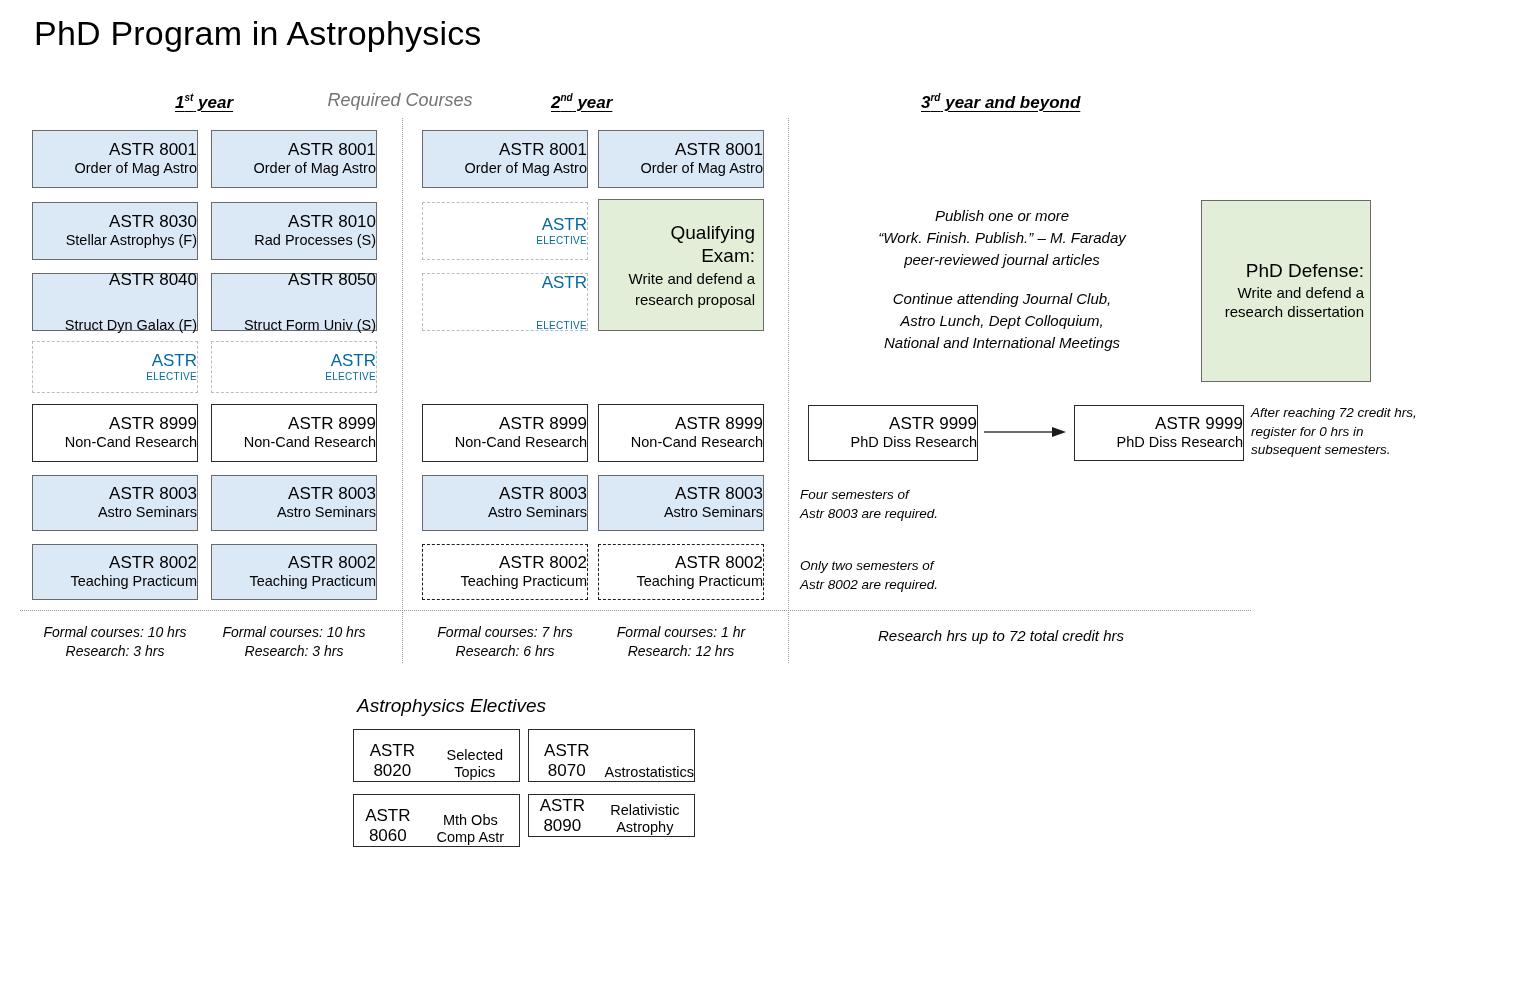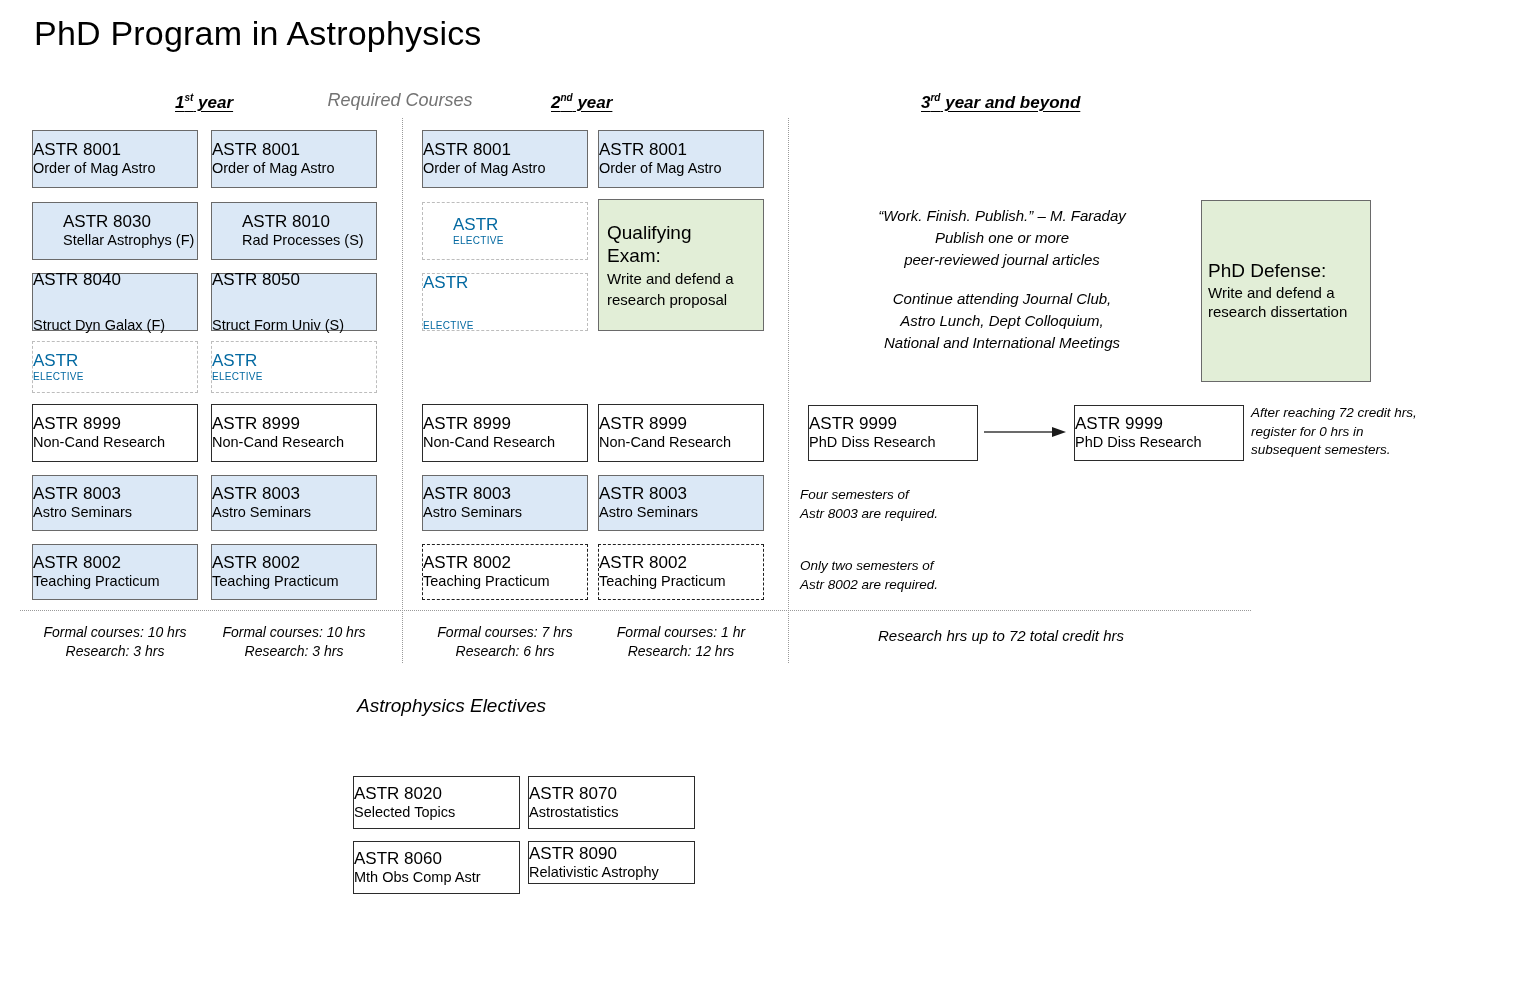--- a/index.html
+++ b/index.html
@@ -46,21 +46,21 @@
   #vdiv-2{left:788px; top:118px; height:545px;}
   #hdiv{
     left:20px; top:610px; width:1231px;
     border-top:1px dotted #9a9a9a; height:0;
   }
 
   
   .box{
     box-sizing:border-box;
     display:flex; flex-direction:column;
-    align-items:flex-start; justify-content:center;
+    align-items:flex-end; justify-content:center;
     text-align:center;
     line-height:1.18;
   }
   .box .code{font-size:17px; font-weight:400;}
   .box .name{font-size:14.5px; font-weight:400;}
 
   .box.blue{
     background:#dbe8f6;
     border:1.6px solid #6a6a6a;
   }
@@ -151,24 +151,23 @@
   #prose-3rd .blk2{margin-top:18px;}
 
   
   #electives-title{
     left:357px; top:695px;
     font-style:italic; font-weight:400; font-size:19px;
   }
   .ebox{
     box-sizing:border-box;
     background:#fff; border:1.8px solid #2b2b2b;
-    display:flex; flex-direction:column;
-    align-items:flex-start; justify-content:center; text-align:center;
+    display:flex; flex-direction:row;
+    align-items:flex-end; justify-content:center; text-align:center;
     line-height:1.18;
-    margin-top:47px;
   }
   .ebox .code{font-size:17px;}
   .ebox .name{font-size:14.5px;}
   #e1{left:353px; top:729px; width:167px; height:53px;}
   #e2{left:528px; top:729px; width:167px; height:53px;}
   #e3{left:353px; top:794px; width:167px; height:53px;}
   #e4{left:528px; top:794px; width:167px; height:43px;}
   #note-electives{
     left:710px; top:735px; width:140px;
     font-style:italic; font-size:13.5px; line-height:1.42;
@@ -294,22 +293,22 @@
     <div class="code">ASTR 8003</div>
     <div class="name">Astro Seminars</div>
   </div>
   <div class="abs box dashed-black c4 r7">
     <div class="code">ASTR 8002</div>
     <div class="name">Teaching Practicum</div>
   </div>
 
   <div class="abs" id="prose-3rd">
     <div class="blk1">
+      <div>Publish one or more</div>
       <div>“Work.  Finish. Publish.” – M. Faraday</div>
-      <div>Publish one or more</div>
       <div>peer-reviewed journal articles</div>
     </div>
     <div class="blk2">
       <div>Continue attending Journal Club,</div>
       <div>Astro Lunch, Dept Colloquium,</div>
       <div>National and International Meetings</div>
     </div>
   </div>
 
   <div class="abs box green" id="box-defense">

